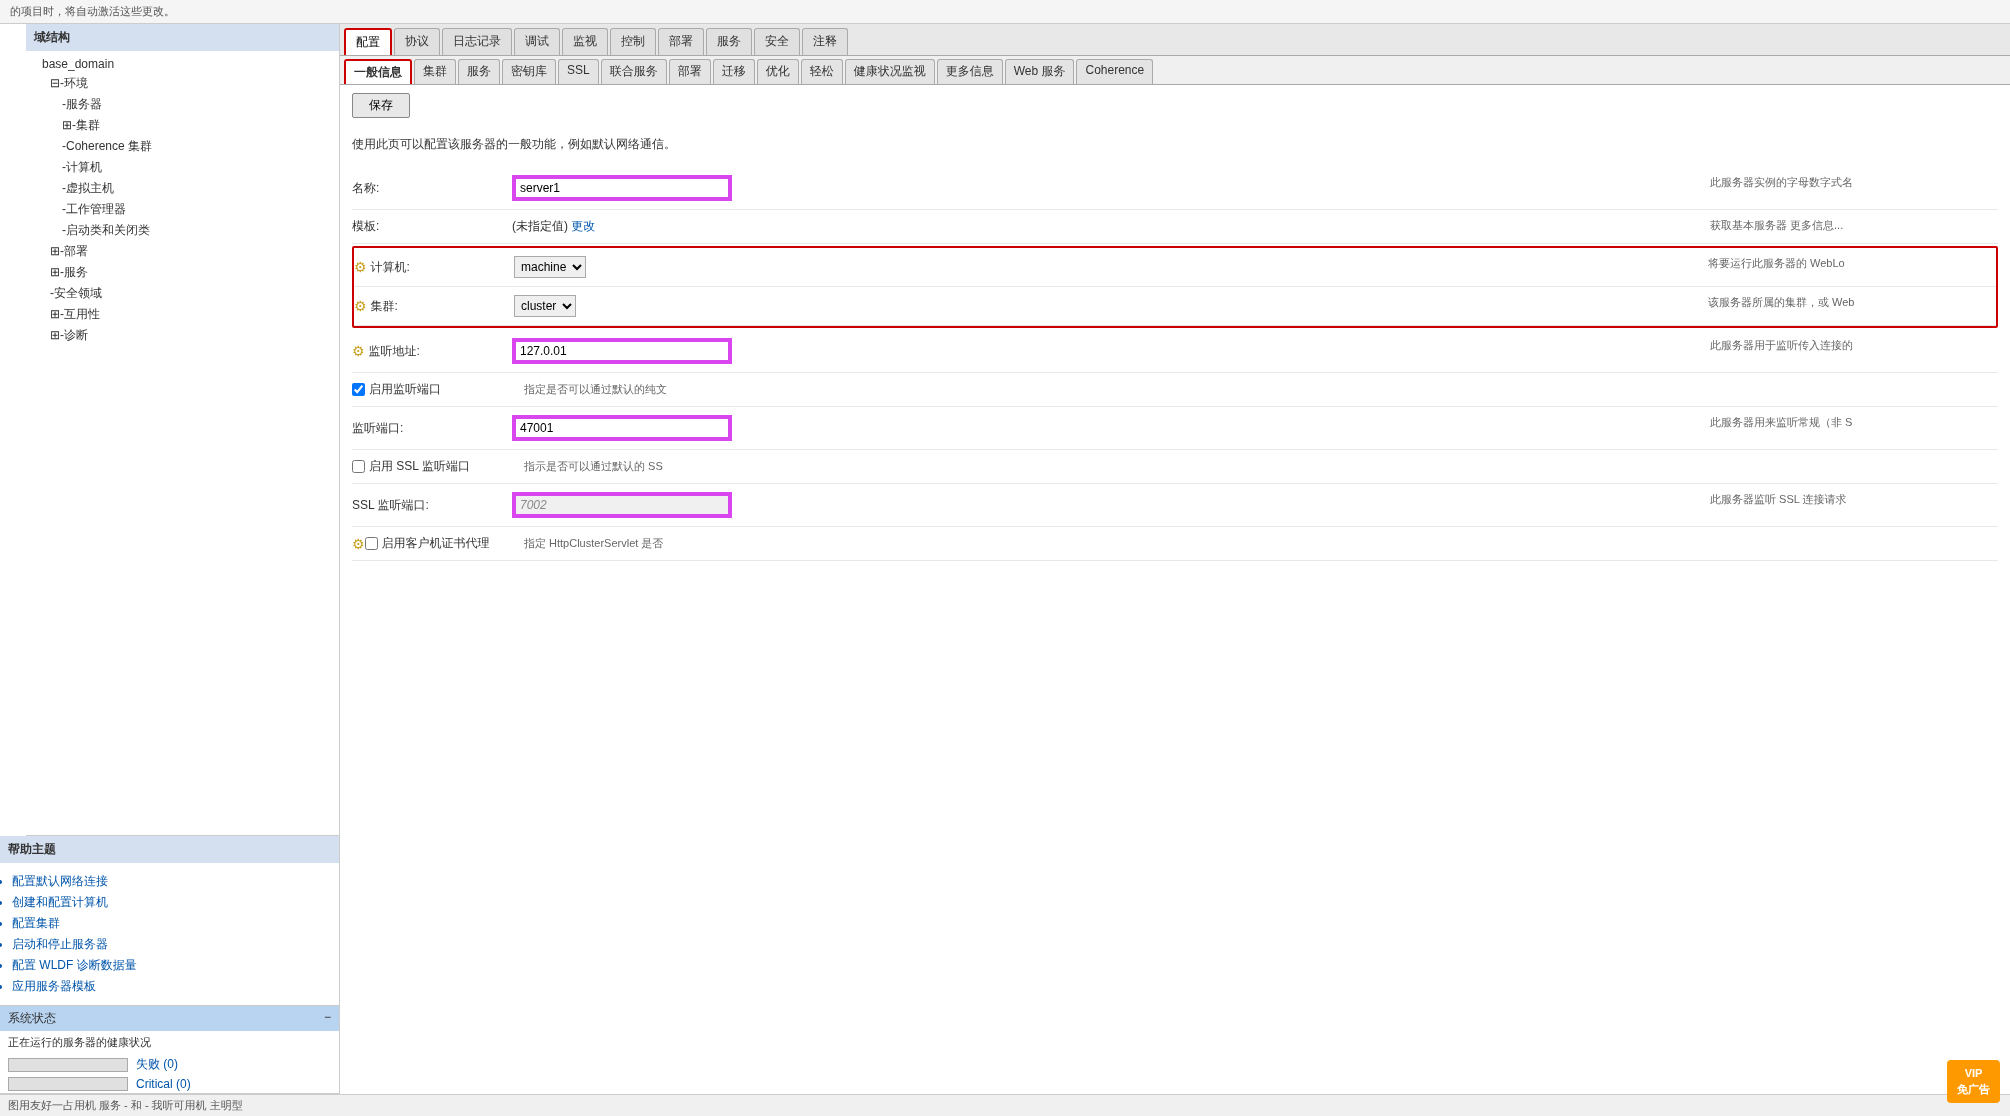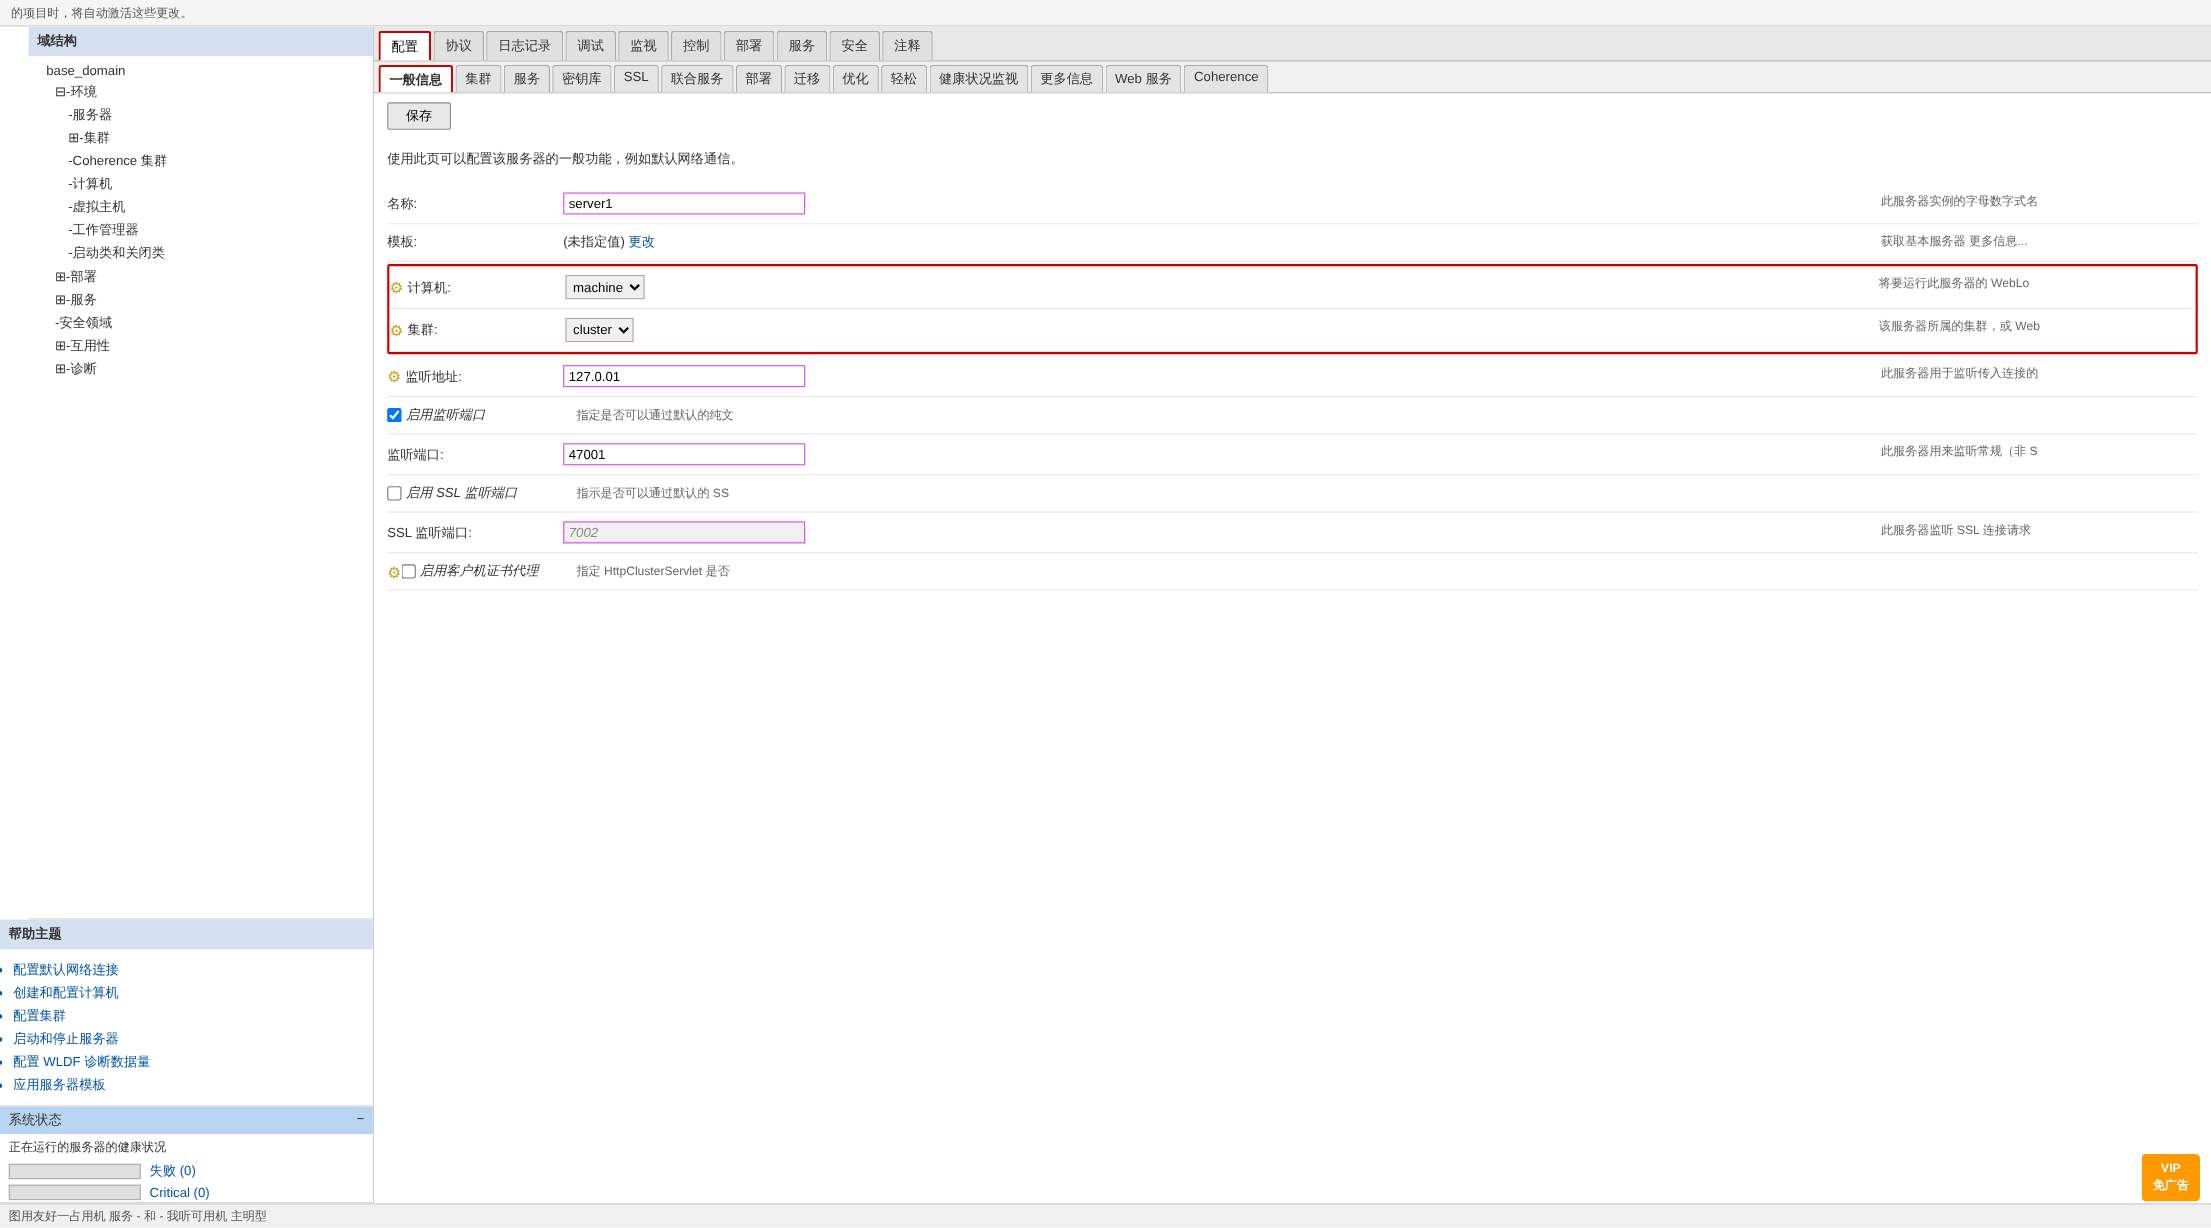--- a/index.html
+++ b/index.html
@@ -184,21 +184,21 @@
       font-size: 11px;
       color: #666;
       padding-left: 12px;
       overflow: hidden;
       text-overflow: ellipsis;
       white-space: nowrap;
     }
 
     input[type="text"] {
       padding: 2px 4px;
-      border: 1px solid #d946ef;
+      border: 4px solid #d946ef;
       font-size: 12px;
       width: 220px;
     }
     input[type="text"]:disabled {
       background: #f0f0f0;
       color: #888;
       font-style: italic;
     }
 
     select {
@@ -210,21 +210,21 @@
     input[type="checkbox"] {
       margin-right: 4px;
     }
 
     .checkbox-row {
       display: flex;
       align-items: center;
       padding: 8px 0;
       border-bottom: 1px solid #e8e8e8;
     }
-    .checkbox-label { font-size: 12px; font-style: italic; }
+    .checkbox-label { font-size: 12px; }
 
     
     .highlight-box {
       border: 2px solid #cc0000;
       border-radius: 2px;
       margin: 2px 0;
     }
 
     
     .icon-gear { color: #c8a020; font-size: 14px; }
@@ -234,21 +234,21 @@
       background: #f0f0f0;
       border-top: 1px solid #ccc;
       padding: 3px 8px;
       font-size: 11px;
       color: #555;
     }
 
     
     .vip-badge {
       position: fixed;
-      bottom: 24px;
+      bottom: 13px;
       right: 10px;
       background: #ff9900;
       color: white;
       padding: 6px 10px;
       font-size: 11px;
       font-weight: bold;
       border-radius: 4px;
       cursor: pointer;
       text-align: center;
       line-height: 1.4;

